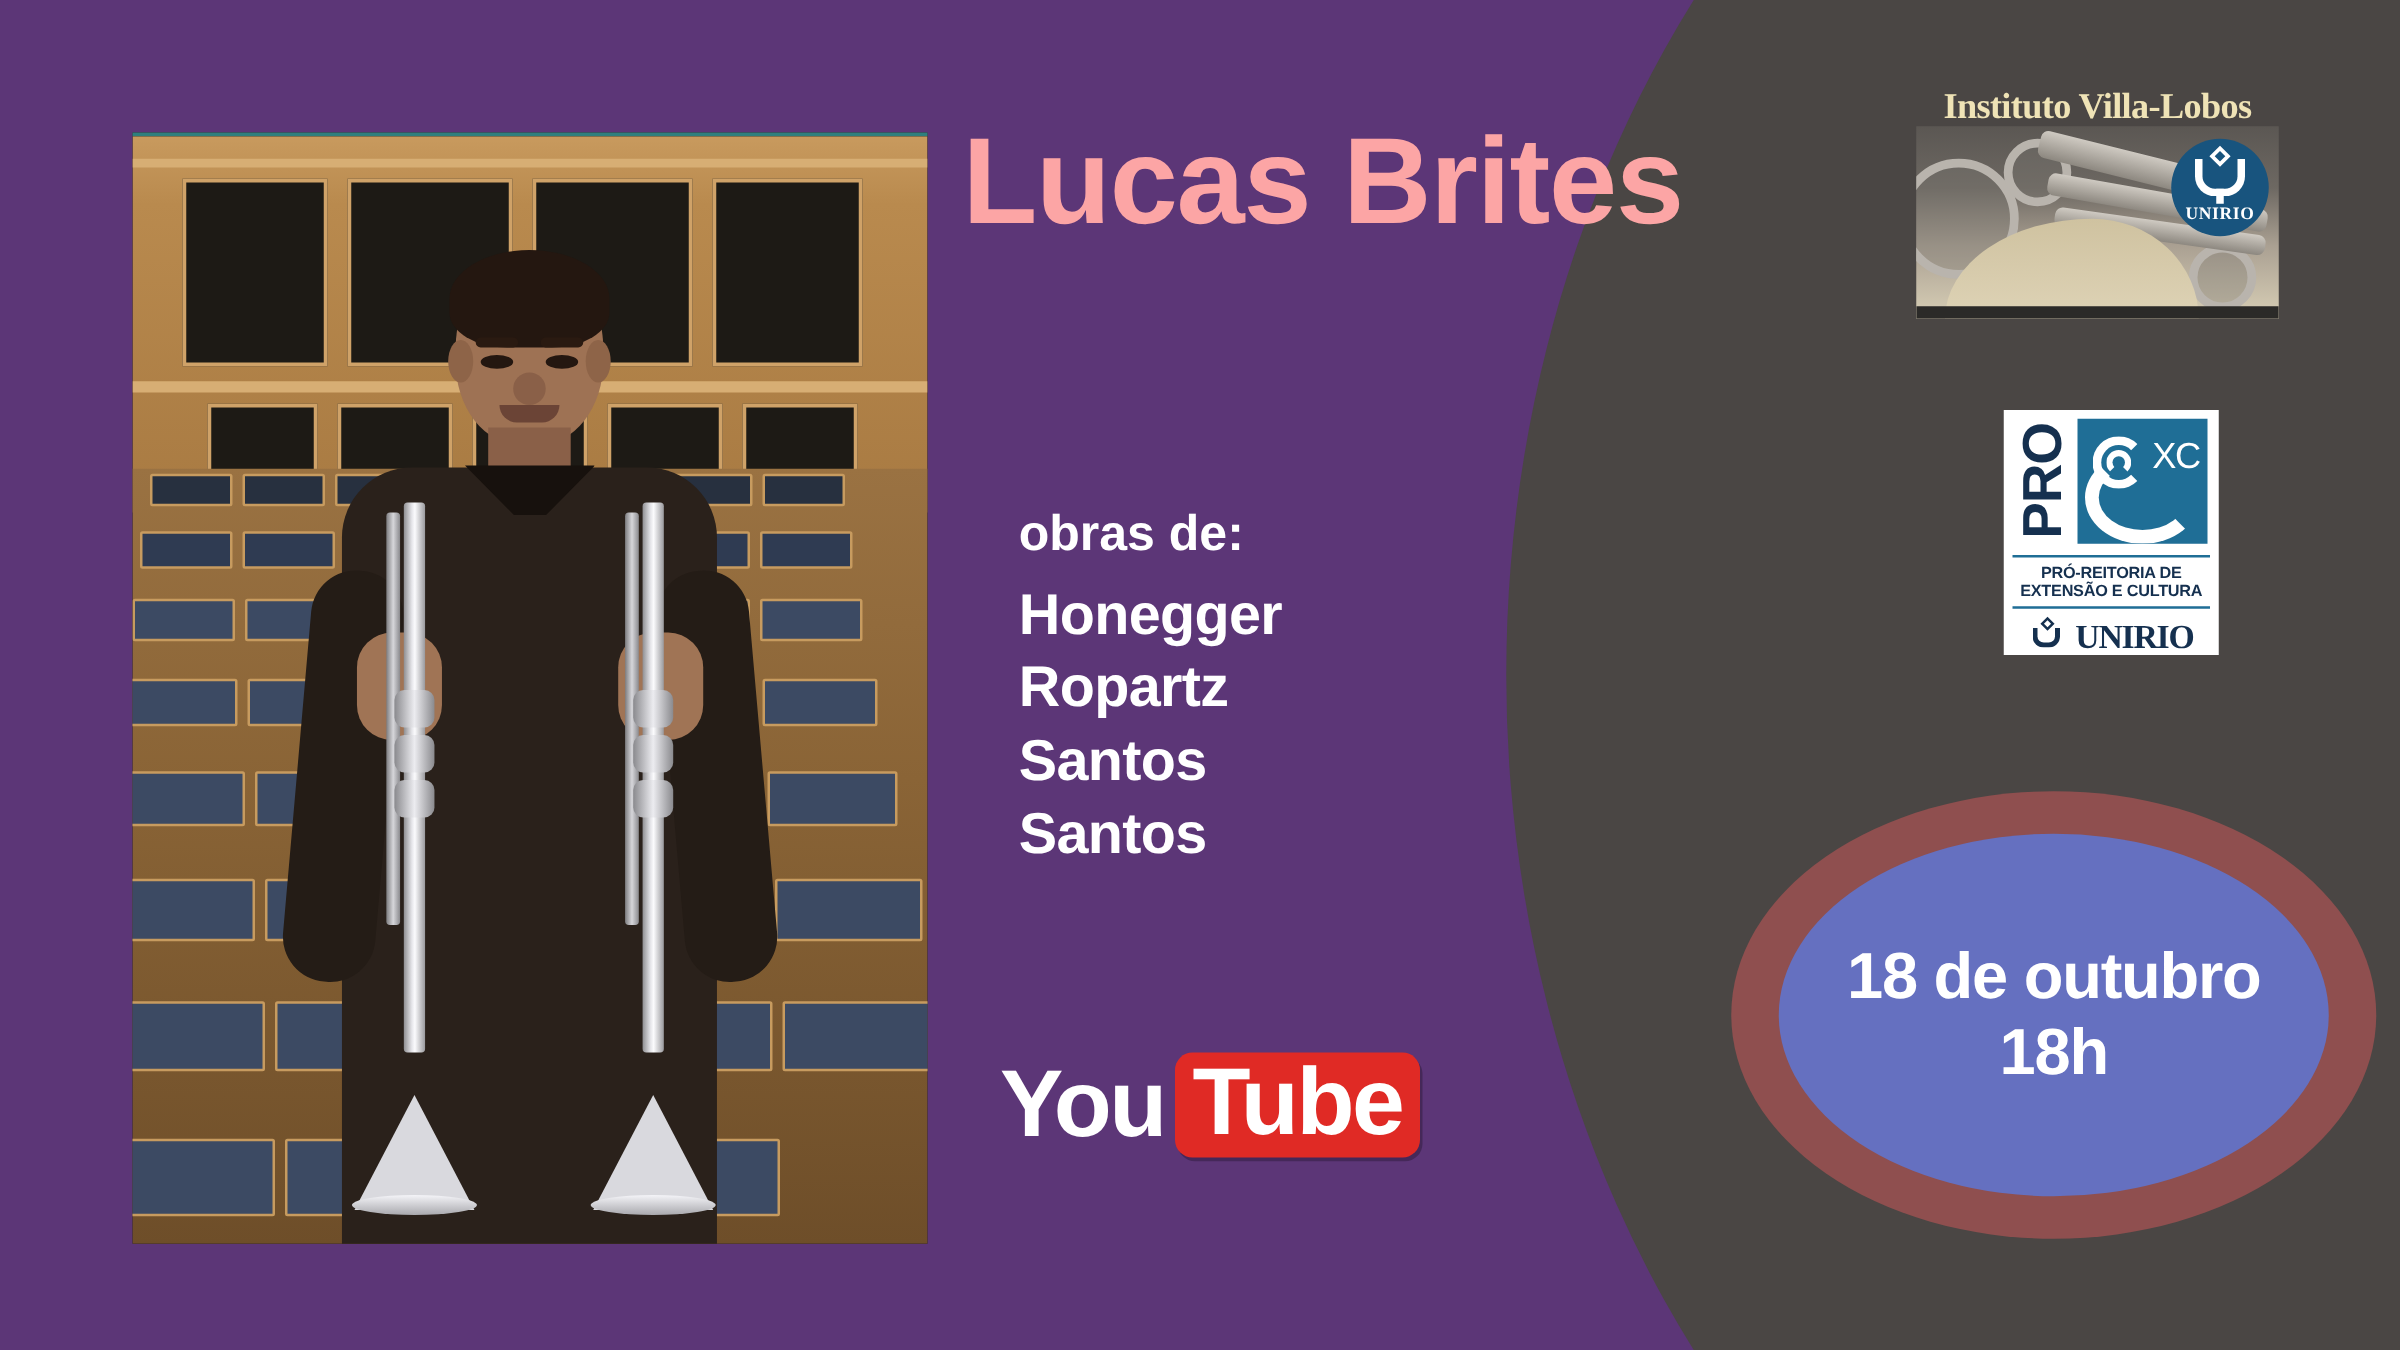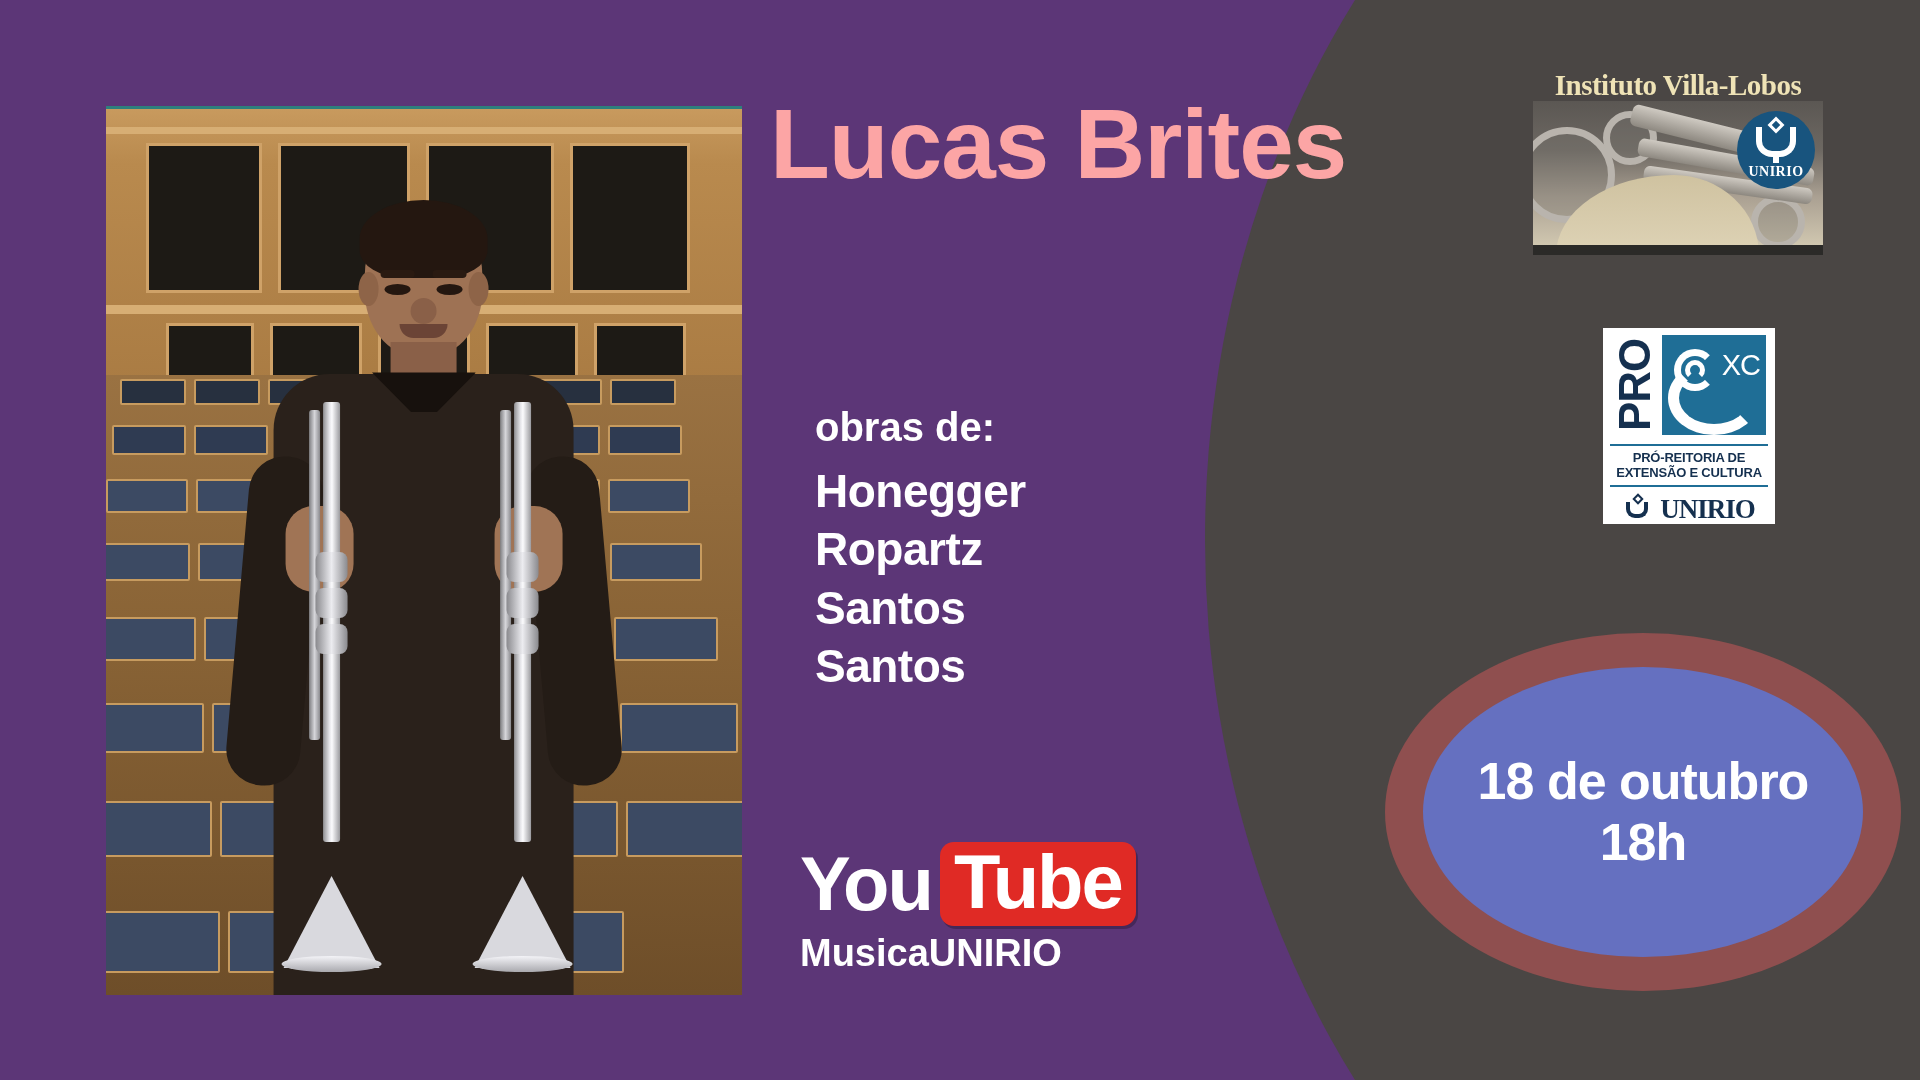--- a/index.html
+++ b/index.html
@@ -583,21 +583,20 @@
     <div class="composer">Santos</div>
   </div>
 
   <div id="youtube">
     <div id="yt-logo">
       <span id="yt-you">You</span>
       <span id="yt-tube-box">
         <span id="yt-tube">Tube</span>
       </span>
     </div>
-    <div id="yt-channel">MusicaUNIRIO</div>
   </div>
 
   <div id="ivl-logo">
     <div id="ivl-art">
       <div class="ivl-scroll" style="left:-14px;top:26px;width:96px;height:96px;"></div>
       <div class="ivl-scroll" style="left:70px;top:10px;width:54px;height:54px;"></div>
       <div class="ivl-scroll" style="right:18px;bottom:6px;width:54px;height:54px;"></div>
       <div class="ivl-band" style="left:96px;top:24px;width:180px;height:22px;transform:rotate(14deg);"></div>
       <div class="ivl-band" style="left:104px;top:52px;width:178px;height:18px;transform:rotate(10deg);"></div>
       <div class="ivl-band" style="left:110px;top:76px;width:170px;height:16px;transform:rotate(8deg);"></div>

